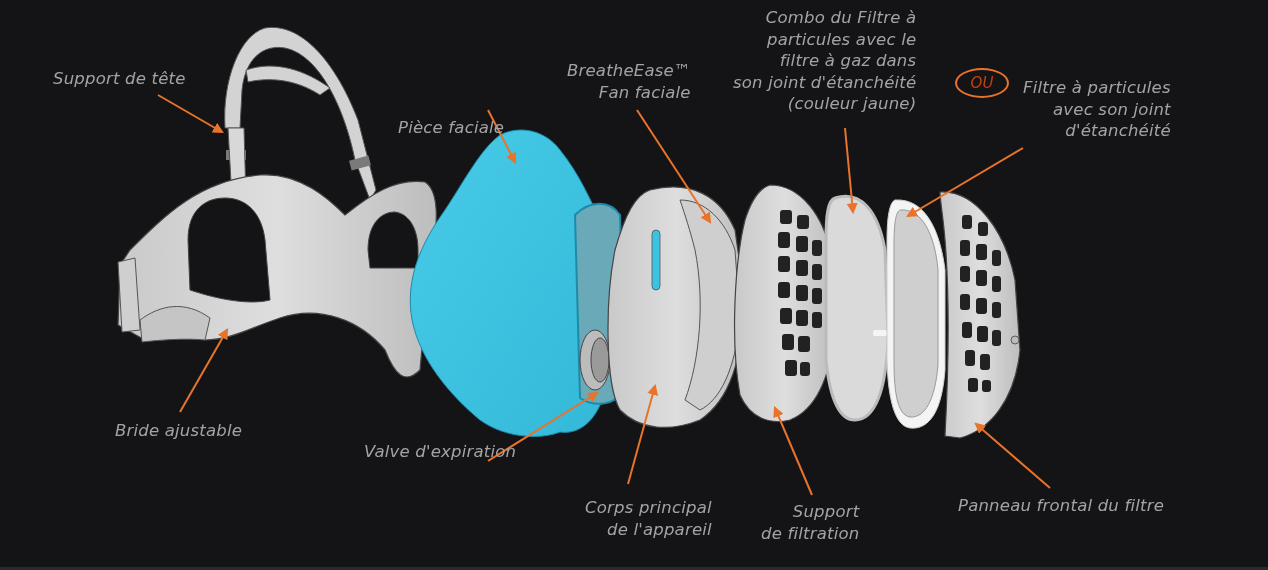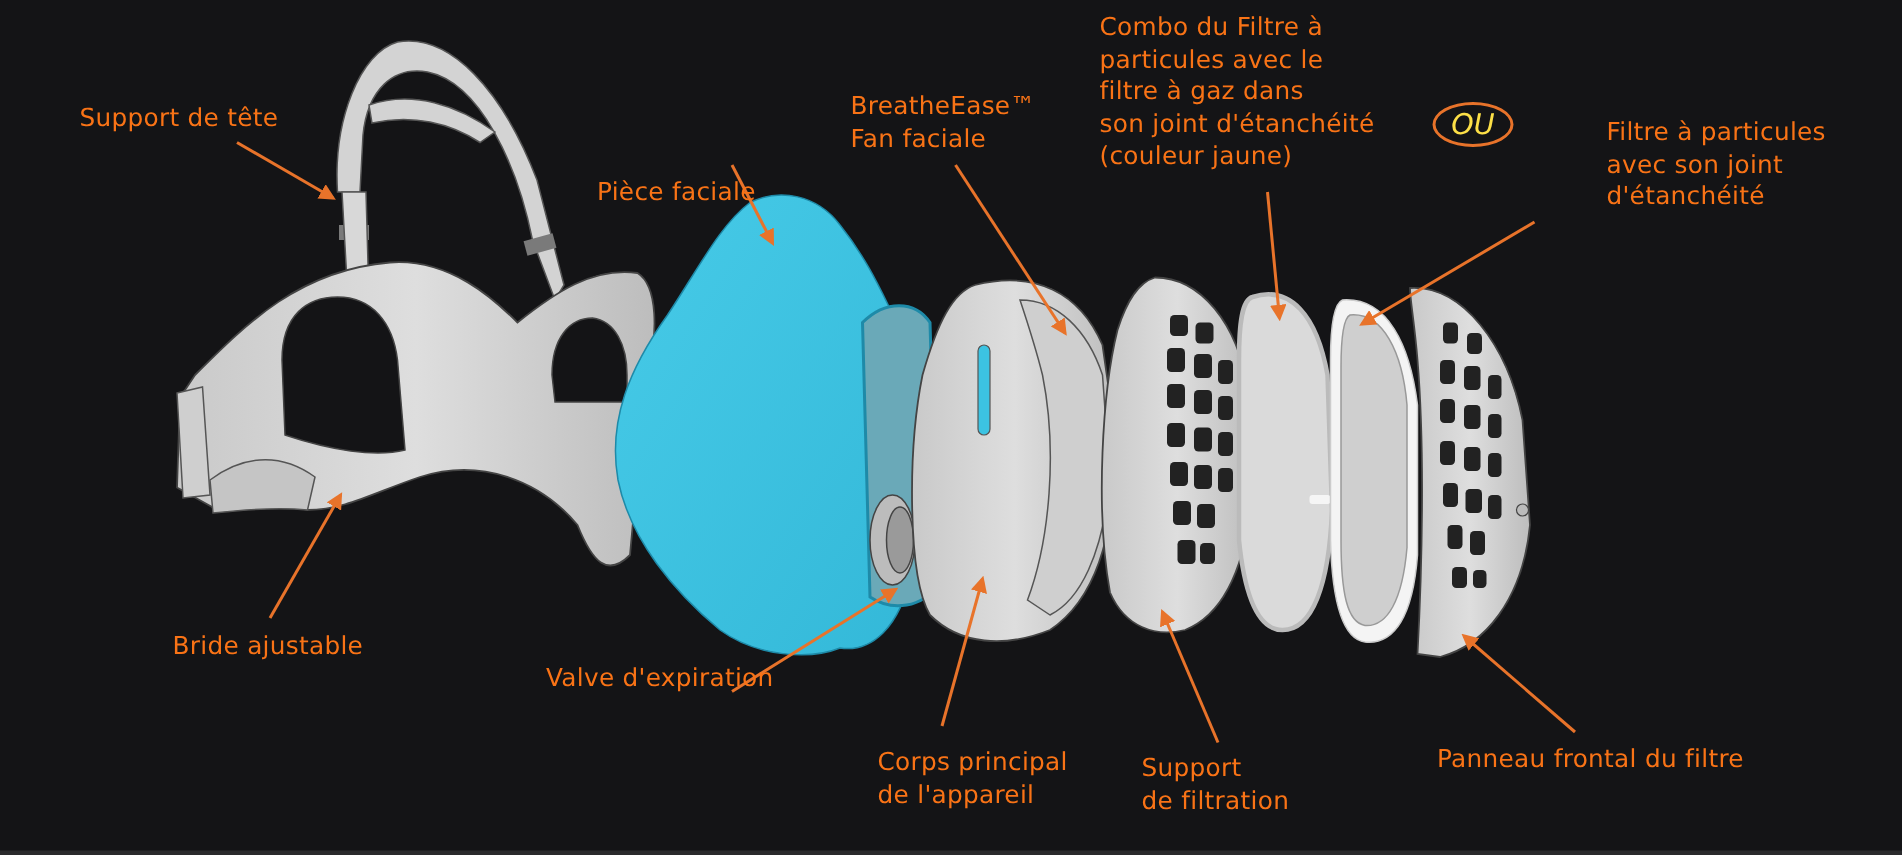--- a/index.html
+++ b/index.html
@@ -1,20 +1,20 @@
 <!DOCTYPE html>
 <html><head>
 <meta charset="utf-8">
 <style>
   html, body { margin:0; padding:0; background:#141416; }
   body { width:1268px; height:570px; overflow:hidden; position:relative; font-family:"DejaVu Sans", sans-serif; }
   #stage { position:absolute; left:0; top:0; width:1268px; height:570px; background:#141416; }
   svg { position:absolute; left:0; top:0; }
-  .lbl { position:absolute; color:#f97316; font-size:16.5px; line-height:21.5px; letter-spacing:0.2px; white-space:pre; }
-  .ou { position:absolute; left:955px; top:68px; width:50px; height:26px; border:2px solid #e8732a; border-radius:50%; color:#fde047; font-style:italic; font-size:19px; line-height:26px; text-align:center; }
+  .lbl { position:absolute; color:#a3a3a3; font-style:italic; font-size:16.5px; line-height:21.5px; letter-spacing:0.2px; white-space:pre;text-align:right; }
+  .ou { position:absolute; left:955px; top:68px; width:50px; height:26px; border:2px solid #e8732a; border-radius:50%; color:#c2410c; font-style:italic; font-size:15px; line-height:26px; text-align:center; }
   .bottom-strip { position:absolute; left:0; top:567px; width:1268px; height:3px; background:#2a2a2c; }
 </style>
 </head>
 <body>
 
 <div id="stage">
 
   <svg width="1268" height="570" viewBox="0 0 1268 570">
     <defs>
       <marker id="ah" viewBox="0 0 10 10" refX="8" refY="5" markerWidth="5.5" markerHeight="5.5" orient="auto-start-reverse">
@@ -139,21 +139,21 @@
   <div class="lbl" style="left:53px; top:68px;">Support de tête</div>
   <div class="lbl" style="left:398px; top:81px;margin-top:36px;">Pièce faciale</div>
   <div class="lbl" style="left:567px; top:60px;">BreatheEase™
 Fan faciale</div>
   <div class="lbl" style="left:733px; top:7px;">Combo du Filtre à
 particules avec le
 filtre à gaz dans
 son joint d'étanchéité
 (couleur jaune)</div>
   <div class="ou">OU</div>
-  <div class="lbl" style="left:1023px; top:77px;margin-left:48px;">Filtre à particules
+  <div class="lbl" style="left:1023px; top:77px;">Filtre à particules
 avec son joint
 d'étanchéité</div>
   <div class="lbl" style="left:115px; top:420px;">Bride ajustable</div>
   <div class="lbl" style="left:364px; top:441px;">Valve d'expiration</div>
   <div class="lbl" style="left:585px; top:497px;">Corps principal
 de l'appareil</div>
   <div class="lbl" style="left:761px; top:501px;">Support
 de filtration</div>
   <div class="lbl" style="left:958px; top:495px;">Panneau frontal du filtre</div>
 

